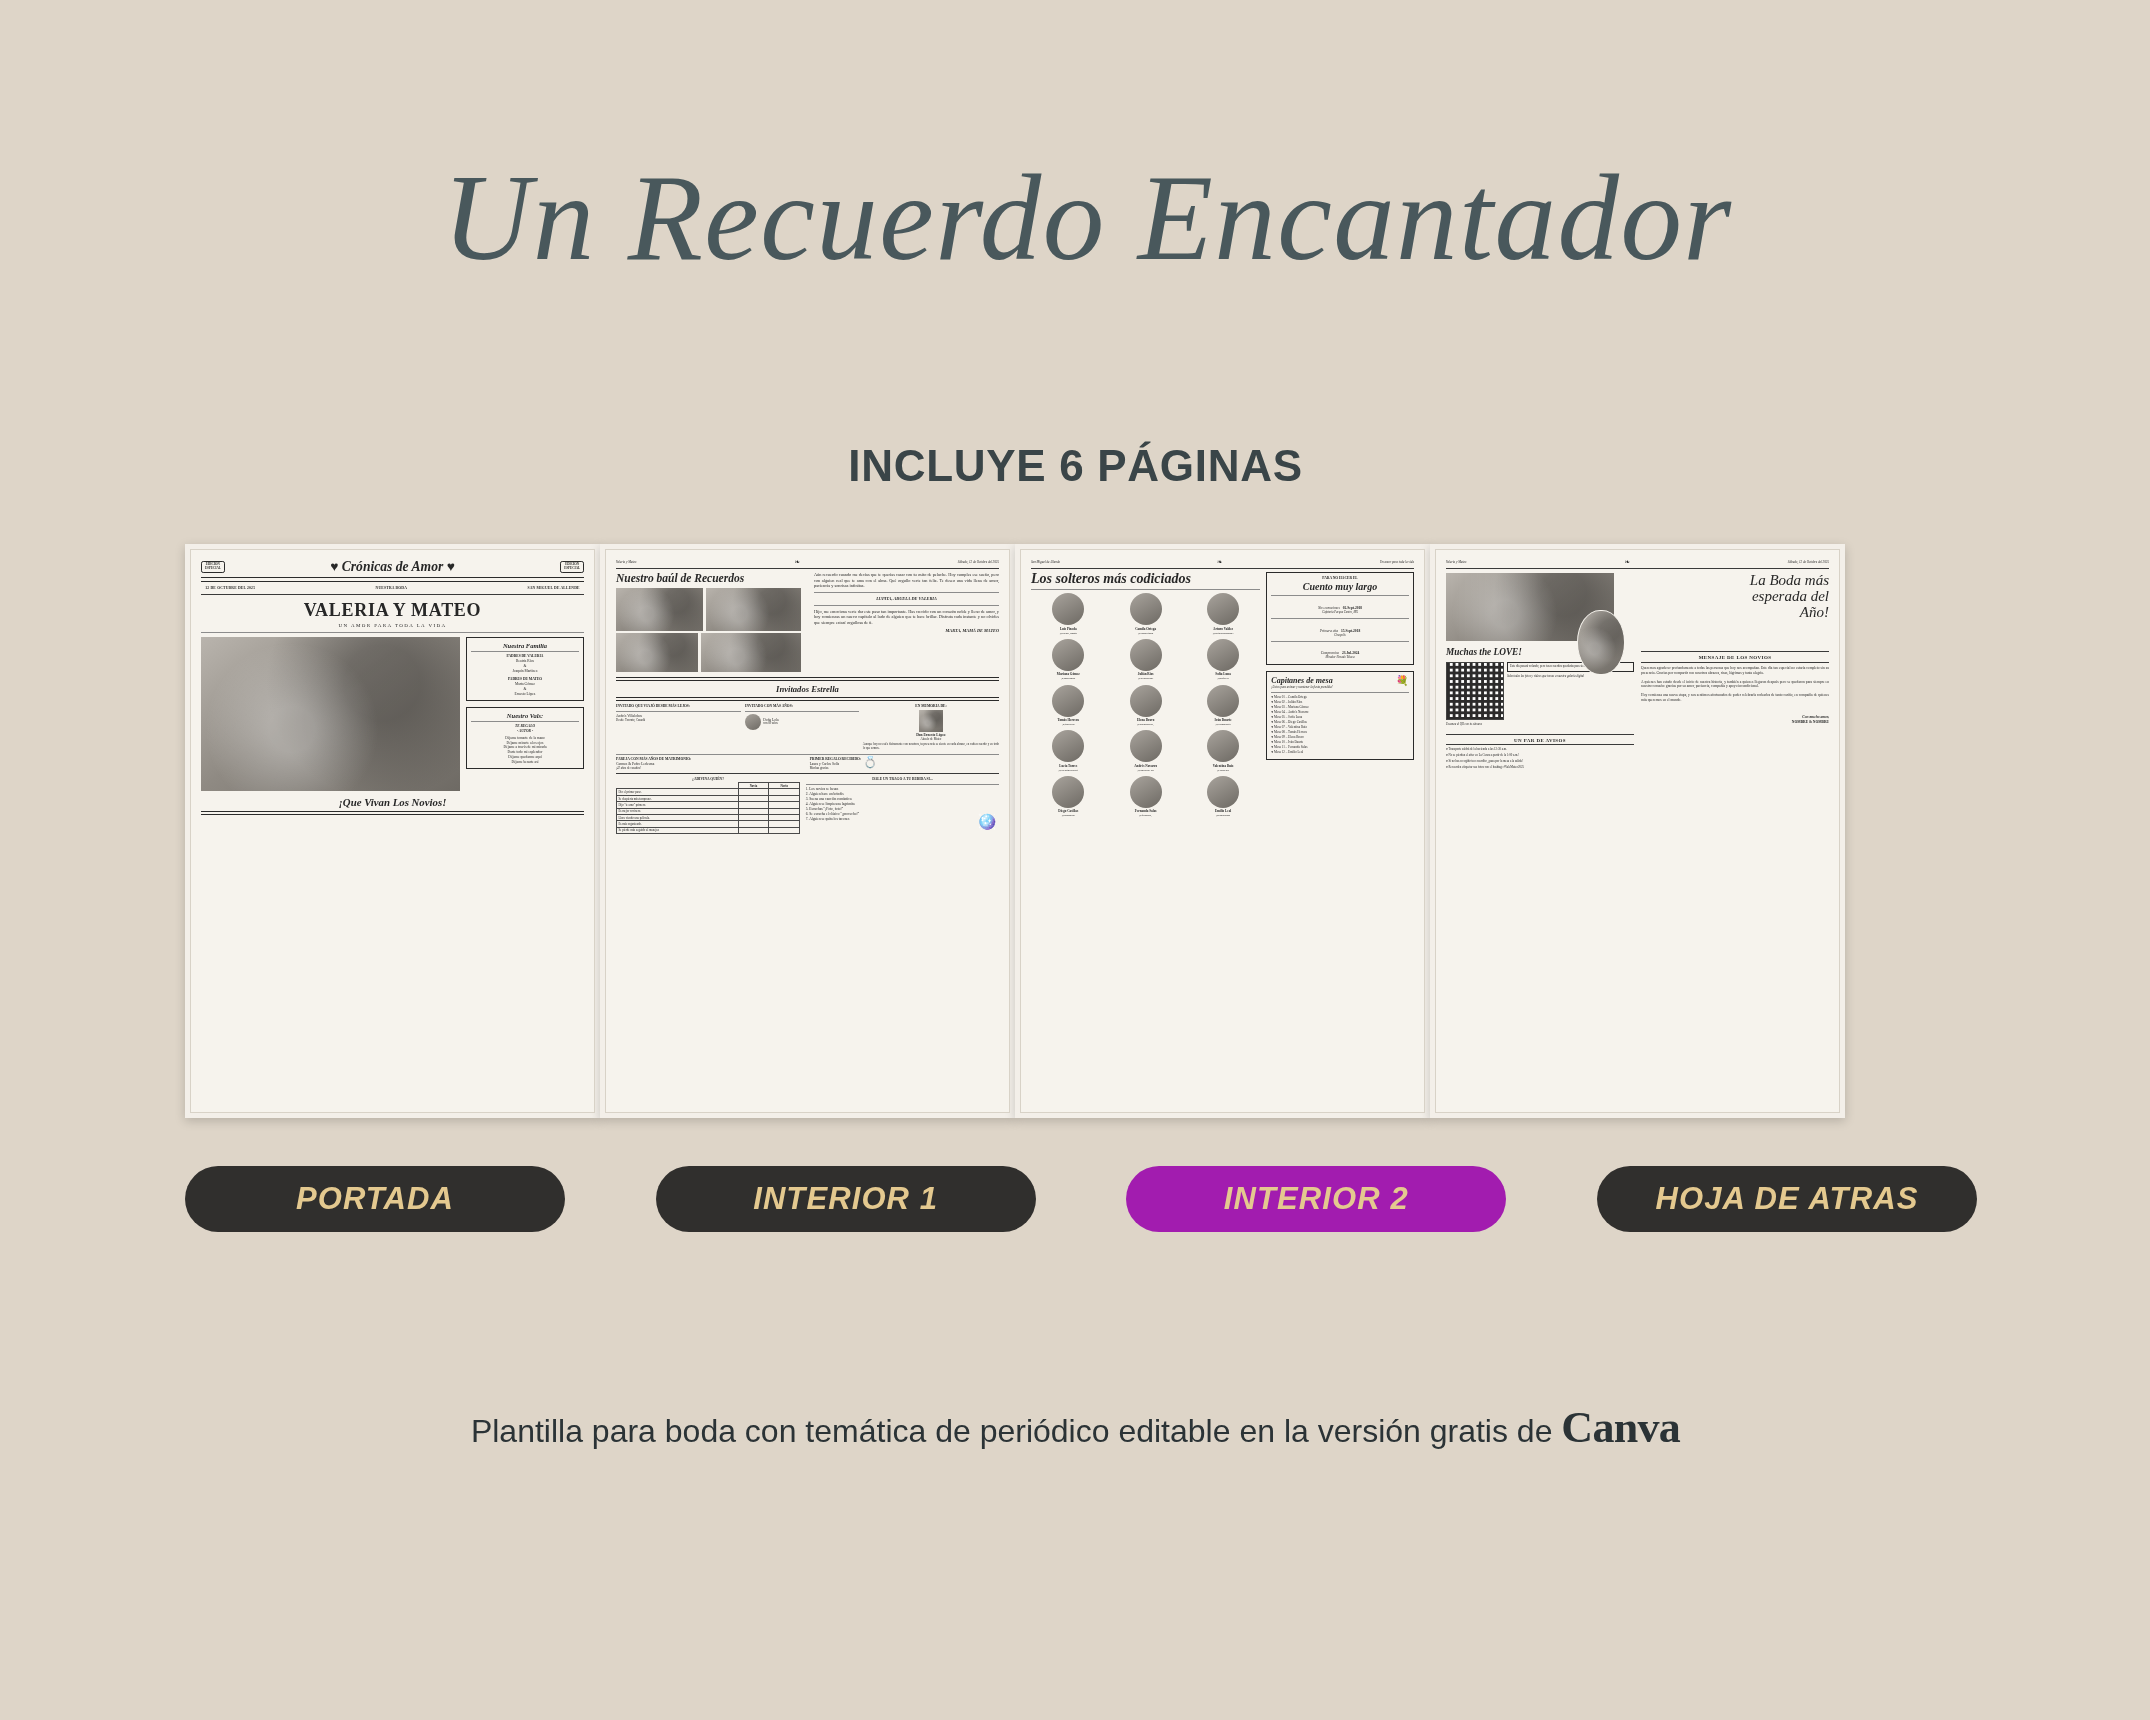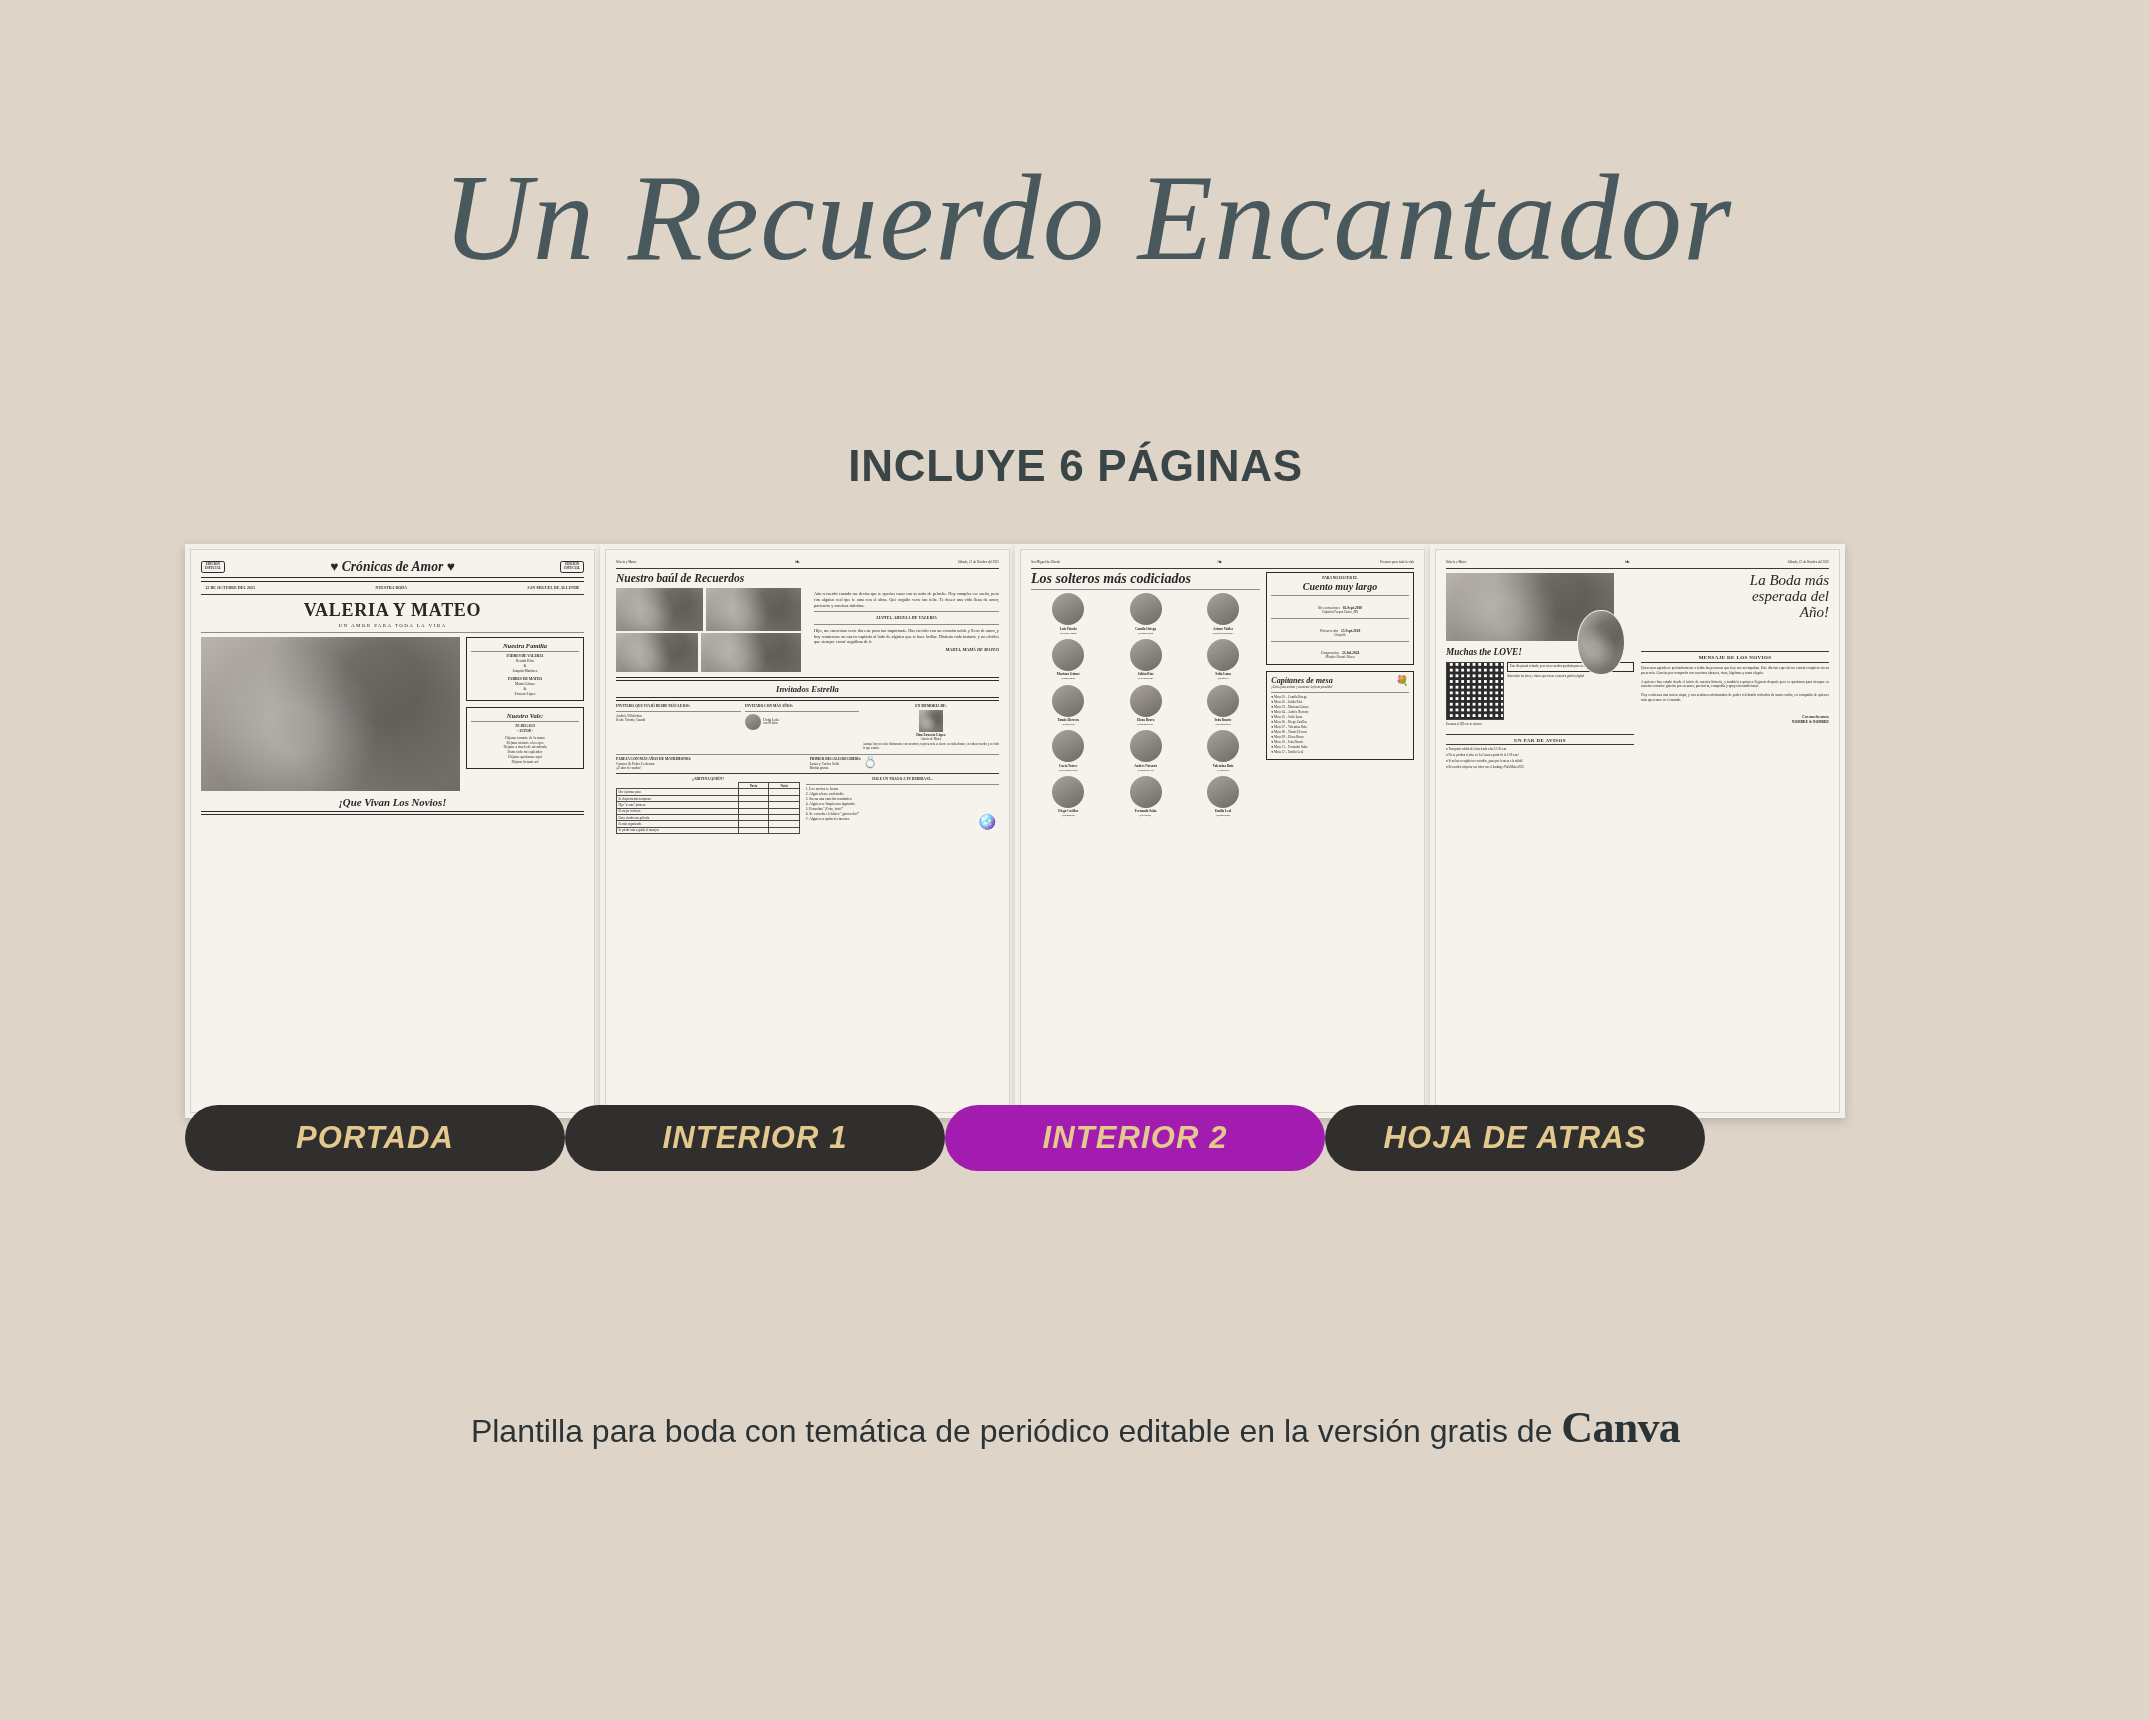--- a/index.html
+++ b/index.html
@@ -95,21 +95,21 @@
   .p1-photo{flex:1;height:154px;}
   .p1-side{width:118px;}
   .box{border:0.7px solid #2b2b2b;padding:3.6px 4.3px;box-sizing:border-box;}
   .box-title{font-size:6.5px;font-style:italic;text-align:center;font-weight:bold;}
   .closing{font-size:10.8px;font-style:italic;text-align:center;font-weight:bold;margin-top:4.3px;}
 
   
   .pg-head{display:flex;justify-content:space-between;align-items:center;font-size:3.2px;}
   .orn{font-size:6.5px;line-height:1;}
 
-  .cols2{display:flex;gap:13px;align-items:center;}
+  .cols2{display:flex;gap:13px;}
   .col{flex:1;}
   .hdr-script{font-size:11.5px;font-style:italic;font-weight:bold;line-height:1.05;}
 
   table.grid{border-collapse:collapse;width:100%;font-size:3px;}
   table.grid td{border:0.7px solid #4a4a4a;padding:0.7px 1.4px;}
 
   
   .people-grid{display:grid;grid-template-columns:repeat(3,1fr);gap:4.3px 2.9px;margin-top:3.6px;}
   .person{text-align:center;}
   .person .avatar{width:32px;height:32px;margin:0 auto 1.4px;}
@@ -125,22 +125,22 @@
     background-image:
       repeating-linear-gradient(0deg,#1b1b1b 0 2.9px,transparent 2.9px 5.7px),
       repeating-linear-gradient(90deg,#1b1b1b 0 2.9px,transparent 2.9px 5.7px);
     background-size:5.7px 5.7px;
     opacity:.92;
   }
   .p4-title{font-size:15px;font-style:italic;font-weight:normal;line-height:1.05;text-align:right;}
 
   
   .labels{
-    position:absolute;top:1105px;left:185px;width:1792px;height:72px;
-    display:flex;
+    position:absolute;top:1166px;left:185px;width:1792px;height:72px;
+    display:flex;justify-content:space-between;
   }
   .label-pill{
     width:380px;height:66px;border-radius:33px;background:#302f2d;
     display:flex;align-items:center;justify-content:center;
     font-size:31px;font-weight:bold;font-style:italic;color:#e4c98f;
     letter-spacing:1.1px;
   }
   .label-pill.dark{background:#a21caf;}
 </style>
 </head>

